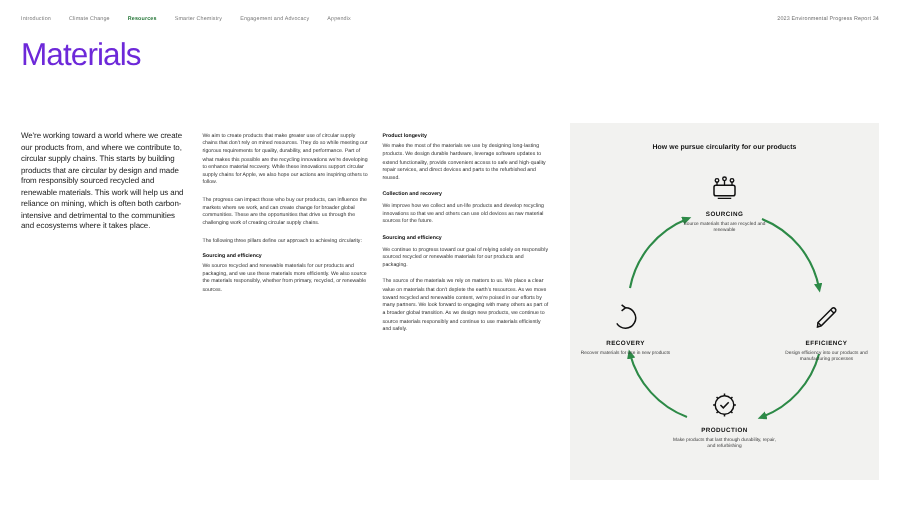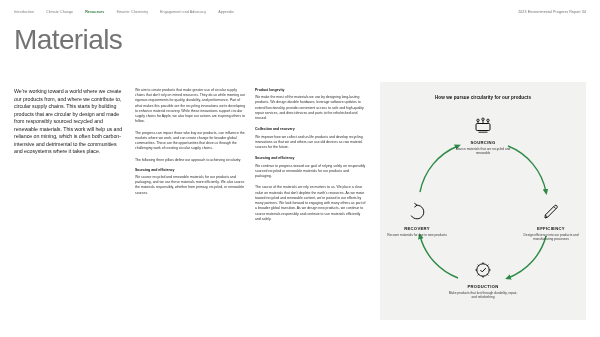--- a/index.html
+++ b/index.html
@@ -45,23 +45,23 @@
     margin-left: auto;
     color: #6b6b6b;
     font-size: 3.6px;
     white-space: nowrap;
   }
 
   
   .page-title {
     position: absolute;
     top: 26px; left: 14px;
-    font-size: 28px;
+    font-size: 21px;
     line-height: 1;
-    color: #737373;
+    color: #6d28d9;
     letter-spacing: -0.6px;
     font-weight: normal;
     margin: 0;
   }
 
   
   .columns {
     position: absolute;
     top: 88px; left: 14px;
     width: 352px;

